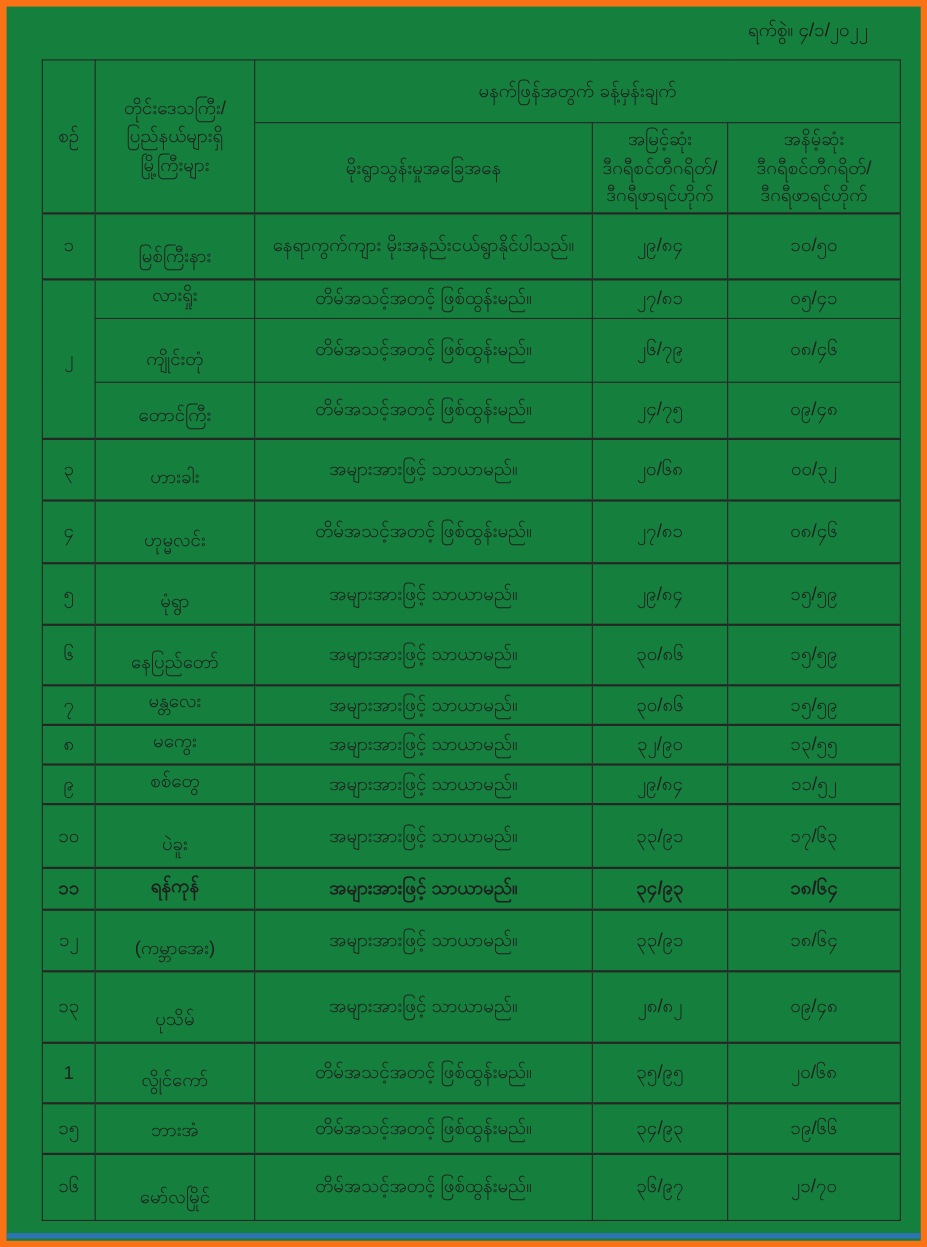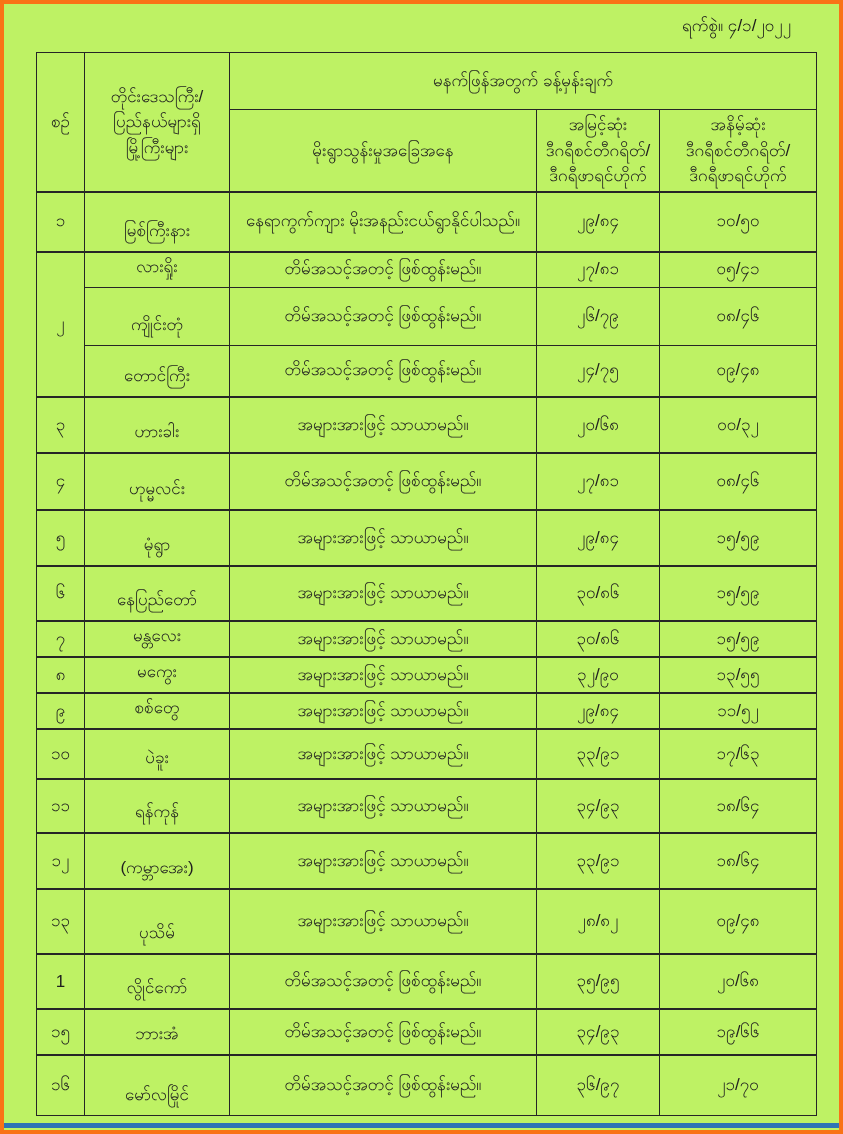--- a/index.html
+++ b/index.html
@@ -1,20 +1,20 @@
 <!DOCTYPE html>
 <html><head>
 <meta charset="utf-8">
 <style>
   html,body{margin:0;padding:0;background:#ffffff;}
   .page{
     position:relative;
     width:843px;height:1134px;
-    background:#bef264;
-    border:4px solid #f97316;
+    background:#15803d;
+    border:6px solid #f97316;
     box-sizing:border-box;
     font-family:"Liberation Sans", sans-serif;
     color:#1f1f1f;
     overflow:hidden;
   }
   .date{
     position:absolute;
     top:10px;right:48px;
     font-size:17px;
     color:#1a1a1a;
@@ -158,28 +158,28 @@
           <td class="num">၃၂/၉၀</td>
           <td class="num">၁၃/၅၅</td>
         </tr>
         <tr class="group-start" style="height: 33px;">
           <td class="no" rowspan="1">၉</td>
           <td class="city">စစ်တွေ</td>
           <td class="cond">အများအားဖြင့် သာယာမည်။</td>
           <td class="num">၂၉/၈၄</td>
           <td class="num">၁၁/၅၂</td>
         </tr>
-        <tr class="group-start" style="height: 50px;">
+        <tr class="group-start" style="height: 58px;">
           <td class="no" rowspan="1">၁၀</td>
           <td class="city">ပဲခူး</td>
           <td class="cond">အများအားဖြင့် သာယာမည်။</td>
           <td class="num">၃၃/၉၁</td>
           <td class="num">၁၇/၆၃</td>
         </tr>
-        <tr class="group-start" style="height: 54px;">
+        <tr class="group-start" style="height: 38px; font-weight: bold;">
           <td class="no" rowspan="1">၁၁</td>
           <td class="city">ရန်ကုန်</td>
           <td class="cond">အများအားဖြင့် သာယာမည်။</td>
           <td class="num">၃၄/၉၃</td>
           <td class="num">၁၈/၆၄</td>
         </tr>
         <tr class="group-start" style="height: 56px;">
           <td class="no" rowspan="1">၁၂</td>
           <td class="city">(ကမ္ဘာအေး)</td>
           <td class="cond">အများအားဖြင့် သာယာမည်။</td>

